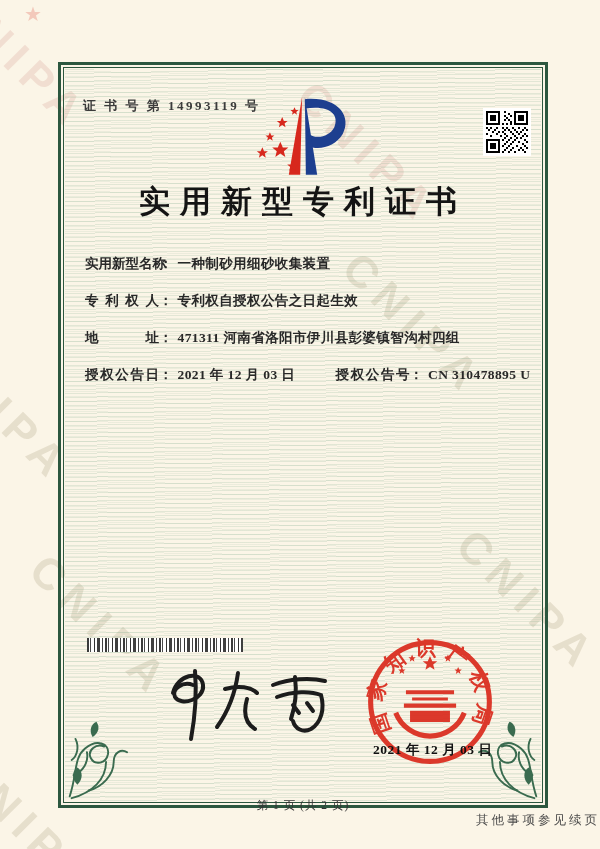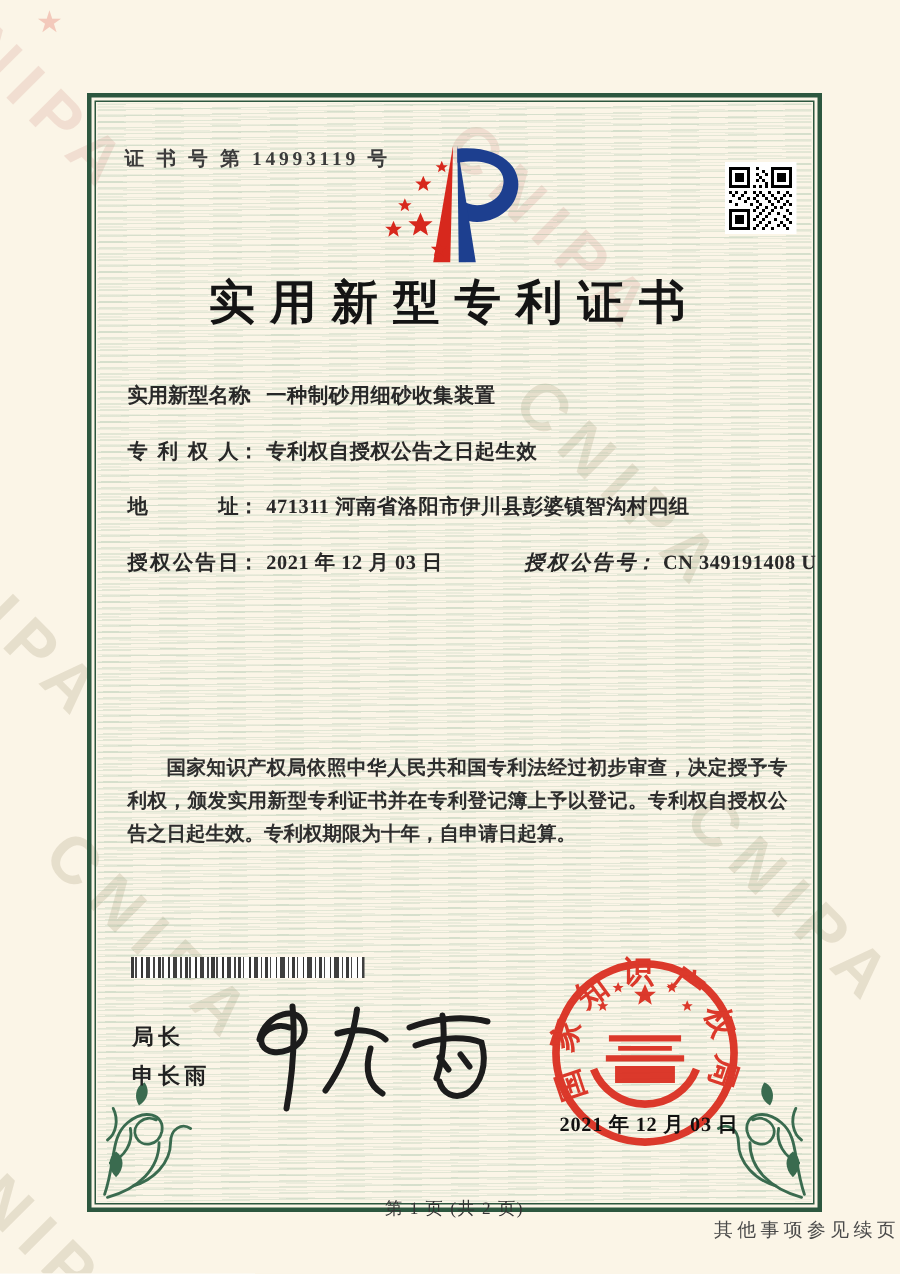--- a/index.html
+++ b/index.html
@@ -26,21 +26,21 @@
   .qr{left:422px;top:43px;width:48px;height:48px;}
   .logo{left:50%;transform:translateX(-50%);top:28px;width:104px;height:86px;}
   .title{left:0;right:0;top:116px;margin:0;text-align:center;font-size:31px;font-weight:700;
          letter-spacing:10px;color:#141414;}
   .fields{left:24px;right:16px;top:188px;}
   .frow{margin-bottom:16px;font-size:13.5px;font-weight:700;color:#282828;line-height:21px;white-space:nowrap;}
   .flabel{display:inline-block;}
   .jlabel{display:inline-block;width:74px;text-align:justify;text-align-last:justify;vertical-align:bottom;}
   .fvalue{margin-left:5px;letter-spacing:.4px;}
   .gdate{display:inline-block;min-width:158px;}
-  .flabel2{margin-left:14px;font-style:italic;}
+  .flabel2{margin-left:0;}
   .paras{left:24px;right:20px;top:436px;font-size:13px;font-weight:600;line-height:22px;
          text-align:justify;color:#2e2e2e;}
   .paras p{margin:0;text-indent:2em;}
   .barcode{left:26px;top:573px;width:156px;height:14px;
      background:repeating-linear-gradient(90deg,#3a3a3a 0 2px,#fff 2px 3px,#4a4a4a 3px 4px,#fff 4px 7px,
         #333 7px 8px,#fff 8px 10px,#3f3f3f 10px 13px,#fff 13px 15px,#444 15px 16px,#fff 16px 18px);}
   .director{left:27px;top:614px;font-family:"Liberation Sans","DejaVu Sans",sans-serif;
             font-size:14.5px;font-weight:700;letter-spacing:3px;color:#222;line-height:26px;}
   .signature{left:82px;top:590px;width:200px;height:100px;}
   .seal{left:304px;top:572px;width:130px;height:130px;opacity:.92;}
@@ -149,34 +149,29 @@
       <div class="frow">
         <span class="flabel"><span class="jlabel">实用新型名称</span><span>：</span></span><span class="fvalue">一种制砂用细砂收集装置</span>
       </div>
       <div class="frow">
         <span class="flabel"><span class="jlabel">专利权人</span><span>：</span></span><span class="fvalue">专利权自授权公告之日起生效</span>
       </div>
       <div class="frow">
         <span class="flabel"><span class="jlabel">地址</span><span>：</span></span><span class="fvalue">471311 河南省洛阳市伊川县彭婆镇智沟村四组</span>
       </div>
       <div class="frow">
-        <span class="flabel"><span class="jlabel">授权公告日</span><span>：</span></span><span class="fvalue gdate">2021 年 12 月 03 日</span><span class="flabel flabel2"><span class="jlabel">授权公告号</span><span>：</span></span><span class="fvalue">CN 349191408 U</span>
+        <span class="flabel"><span class="jlabel">授权公告日</span><span>：</span></span><span class="fvalue gdate">2021 年 12 月 03 日</span><span class="flabel flabel2"><span class="jlabel">授权公告号</span><span>：</span></span><span class="fvalue">CN 310478895 U</span>
       </div>
     </div>
 
     <div class="abs paras">
-      <p>国家知识产权局依照中华人民共和国专利法经过初步审查，决定授予专利权，颁发实用新型专利证书并在专利登记簿上予以登记。专利权自授权公告之日起生效。专利权期限为十年，自申请日起算。</p>
     </div>
 
     <div class="abs barcode"></div>
 
-    <div class="abs director">
-      <div>局长</div>
-      <div>申长雨</div>
-    </div>
 
     <svg class="abs signature" viewBox="0 0 200 100">
       <g fill="none" stroke="#1c1c1c" stroke-width="4" stroke-linecap="round">
         <path d="M30,38 C34,20 58,14 60,30 C62,44 38,52 32,42 C28,34 40,26 50,30"></path>
         <path d="M52,16 C54,40 52,62 48,84"></path>
         <path d="M95,18 C92,40 84,58 74,72"></path>
         <path d="M82,34 C96,30 108,32 114,38"></path>
         <path d="M104,44 C100,58 102,68 112,74"></path>
         <path d="M130,30 C146,24 166,22 182,26"></path>
         <path d="M152,22 C154,38 152,52 148,64"></path>

